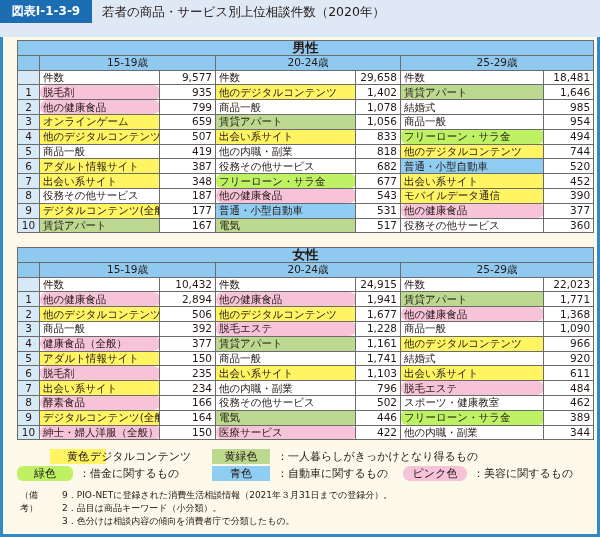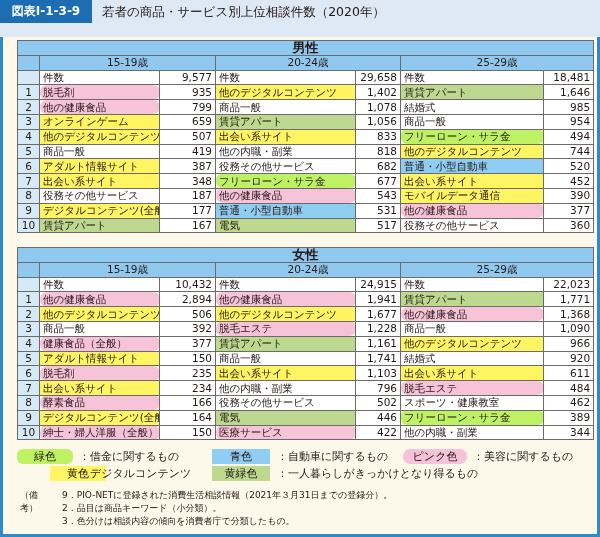--- a/index.html
+++ b/index.html
@@ -310,33 +310,33 @@
         <td class="c-pink">医療サービス</td>
         <td class="val">422</td>
         <td class="c-none">他の内職・副業</td>
         <td class="val">344</td>
       </tr>
     </tbody>
   </table>
 
 <div class="legend">
   <div class="legend-row">
+    <div class="sw c-yellow" style="left:0;width:56px;">黄色</div>
+    <div class="lt" style="left:62px;">：デジタルコンテンツ</div>
+    <div class="sw c-ygreen" style="left:195px;width:58px;">黄緑色</div>
+    <div class="lt" style="left:260px;">：一人暮らしがきっかけとなり得るもの</div>
+  </div>
+  <div class="legend-row">
     <div class="sw c-green" style="left:0;width:56px;">緑色</div>
     <div class="lt" style="left:62px;">：借金に関するもの</div>
     <div class="sw c-blue" style="left:195px;width:58px;">青色</div>
     <div class="lt" style="left:260px;">：自動車に関するもの</div>
     <div class="sw c-pink" style="left:386px;width:64px;">ピンク色</div>
     <div class="lt" style="left:456px;">：美容に関するもの</div>
   </div>
-  <div class="legend-row">
-    <div class="sw c-yellow" style="left:0;width:56px;">黄色</div>
-    <div class="lt" style="left:62px;">：デジタルコンテンツ</div>
-    <div class="sw c-ygreen" style="left:195px;width:58px;">黄緑色</div>
-    <div class="lt" style="left:260px;">：一人暮らしがきっかけとなり得るもの</div>
-  </div>
 </div>
 
 <div class="notes">
   <div class="row">
     <span class="k">（備考）</span>
     <span class="t">9．PIO-NETに登録された消費生活相談情報（2021年３月31日までの登録分）。</span>
   </div>
   <div class="row">
     <span class="t">2．品目は商品キーワード（小分類）。</span>
   </div>

